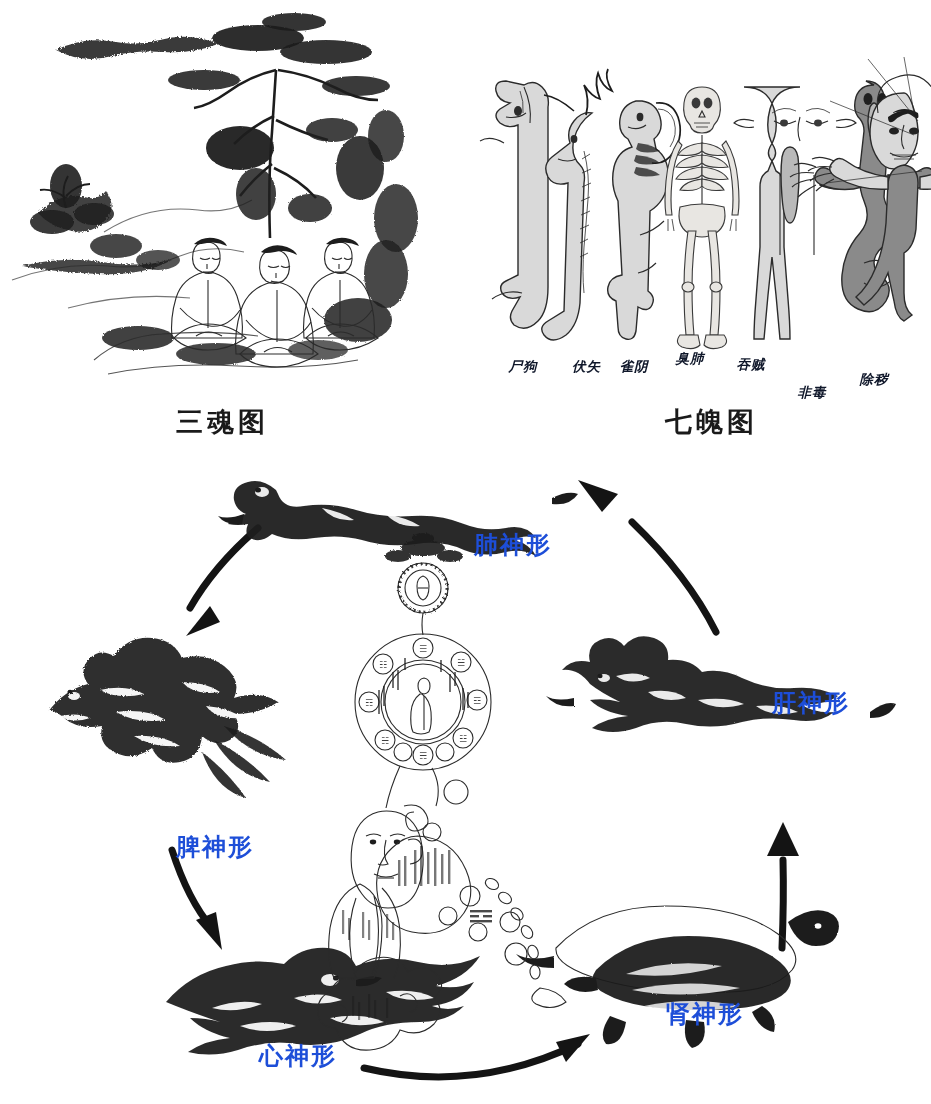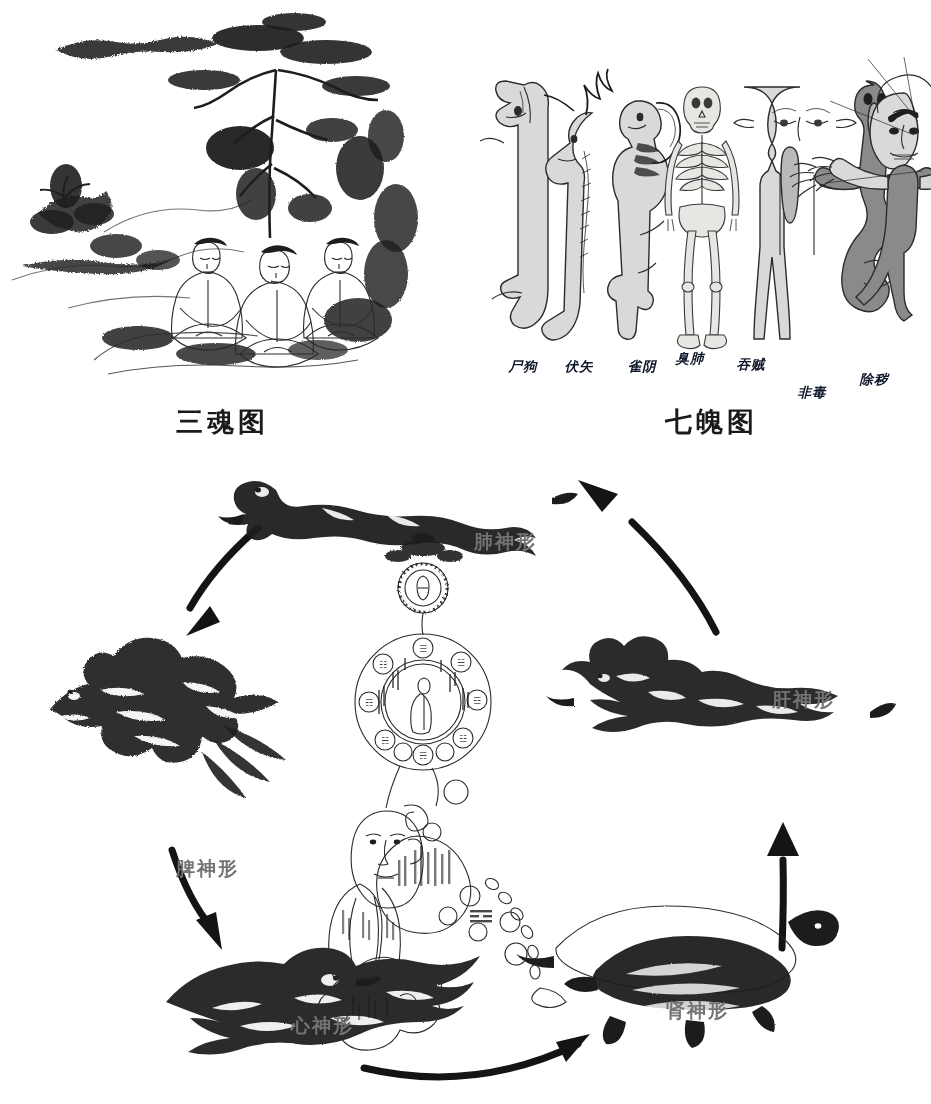--- a/index.html
+++ b/index.html
@@ -29,23 +29,23 @@
     font-size:13.5px;
     font-weight:700;
     color:#0f172a;
     letter-spacing:1px;
     white-space:nowrap;
     text-align:center;
     font-style:italic;
   }
   .organ-label {
     position:absolute;
-    font-size:19px;
+    font-size:24px;
     font-weight:700;
-    color:#737373;
+    color:#1d4ed8;
     letter-spacing:2px;
     white-space:nowrap;
   }
 
   
   .panel { position:absolute; }
 
   
   #sanhun-art { left:8px; top:8px; width:420px; height:375px; }
 
@@ -359,22 +359,22 @@
           <path d="M398 4 L448 66"></path>
             <path d="M434 2 L444 58"></path>
             <path d="M360 46 L444 80"></path>
           <path d="M356 128 L452 116"></path>
         </g>
       </g>
     </svg>
   </div>
 
   <div class="cap-small" style="left:501px; top:358px; width:44px;">尸狗</div>
-  <div class="cap-small" style="left:557px; top:358px; width:44px;">伏矢</div>
-  <div class="cap-small" style="left:612px; top:358px; width:44px;margin-left:8px;">雀阴</div>
+  <div class="cap-small" style="left:557px; top:358px; width:44px;text-align:right;">伏矢</div>
+  <div class="cap-small" style="left:612px; top:358px; width:44px;">雀阴</div>
   <div class="cap-small" style="left:668px; top:350px; width:44px;">臭肺</div>
   <div class="cap-small" style="left:729px; top:356px; width:44px;">吞贼</div>
   <div class="cap-small" style="left:790px; top:358px; width:44px;margin-top:26px;">非毒</div>
   <div class="cap-small" style="left:852px; top:371px; width:44px;">除秽</div>
 
   <div class="cap-main" style="left:665px; top:404px;">七魄图</div>
 
   <div class="panel" id="cycle">
     <svg width="931" height="664" viewBox="0 0 931 664">
       <defs>
@@ -662,21 +662,21 @@
               <rect x="374" y="560" width="2.2" height="18"></rect>
             <rect x="386" y="558" width="2.2" height="20"></rect>
           </g>
         </g>
       </g>
     </svg>
   </div>
 
   <div class="organ-label" style="left:474px; top:529px;">肺神形</div>
 
-  <div class="organ-label" style="left:176px; top:831px;margin-top:25px;">脾神形</div>
-
-  <div class="organ-label" style="left:259px; top:1013px;margin-left:32px;">心神形</div>
+  <div class="organ-label" style="left:176px; top:831px;">脾神形</div>
+
+  <div class="organ-label" style="left:259px; top:1040px;">心神形</div>
 
   <div class="organ-label" style="left:666px; top:998px;">肾神形</div>
 
   <div class="organ-label" style="left:772px; top:687px;">肝神形</div>
 
 </div>
 
 </body></html>

